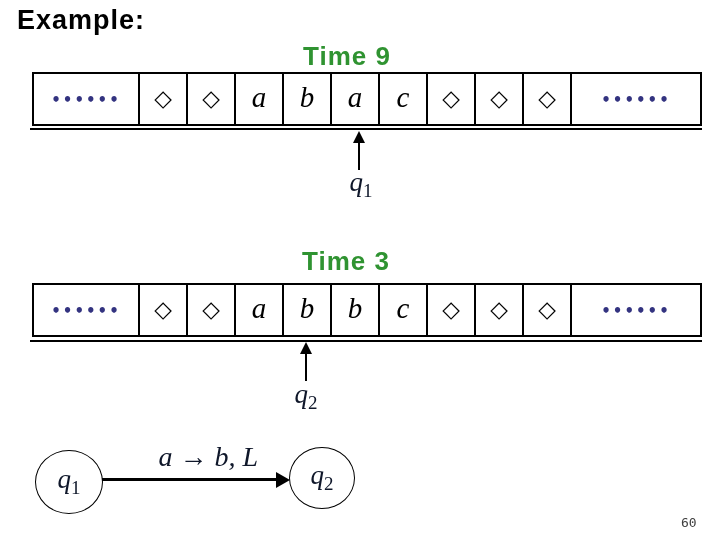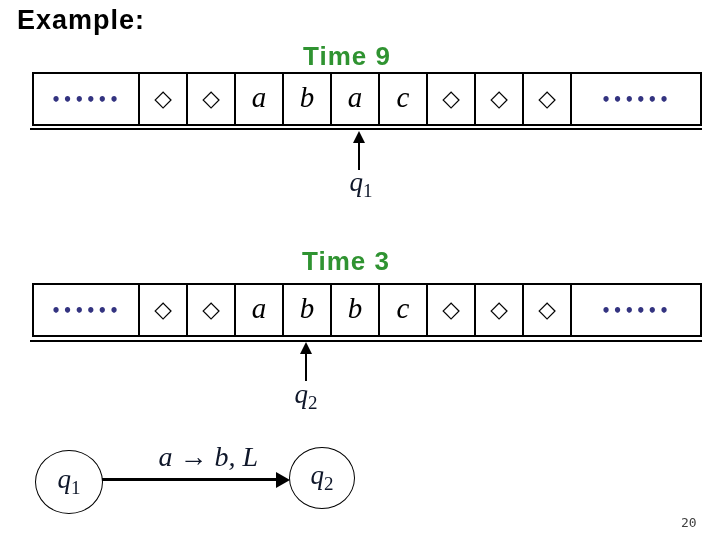--- a/index.html
+++ b/index.html
@@ -149,15 +149,15 @@
   <div class="abs state-circle" id="state-q1">
     <span class="math"><span>q</span><sub>1</sub></span>
   </div>
   <div class="abs" id="transition-shaft"></div>
   <div class="abs" id="transition-arrowhead"></div>
   <div class="abs math" id="transition-label">a → b, L</div>
   <div class="abs state-circle" id="state-q2">
     <span class="math"><span>q</span><sub>2</sub></span>
   </div>
 
-  <div class="abs page-number">20</div>
+  <div class="abs page-number">60</div>
 
 </div>
 
 </body></html>

